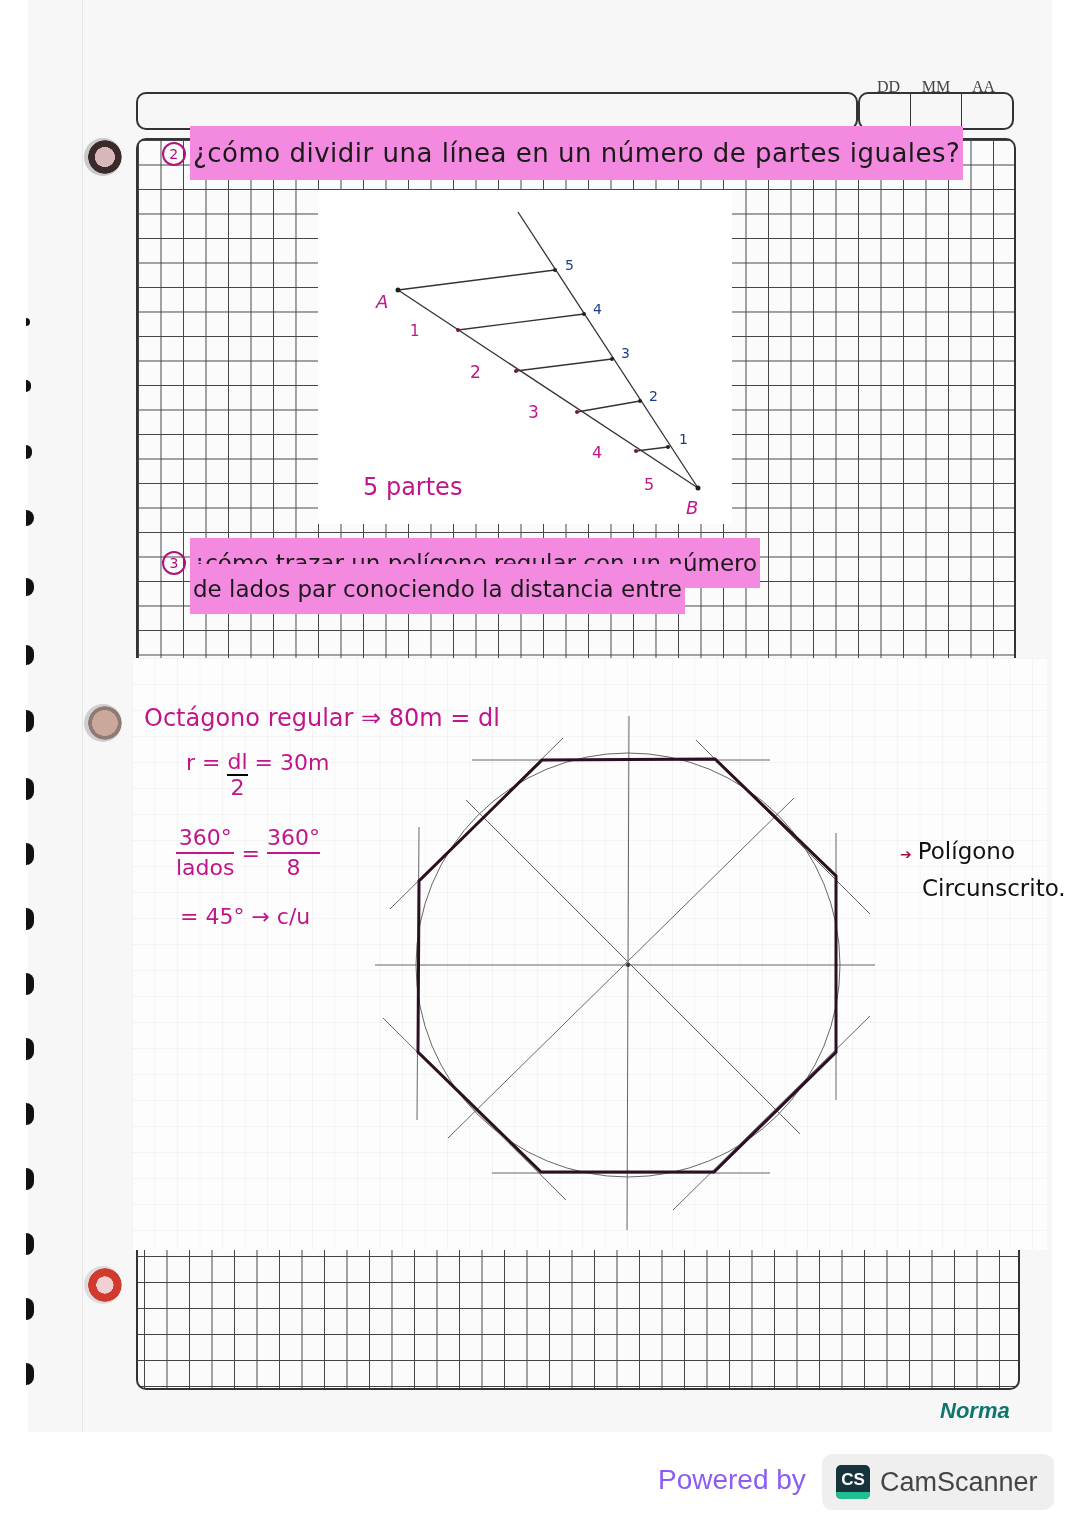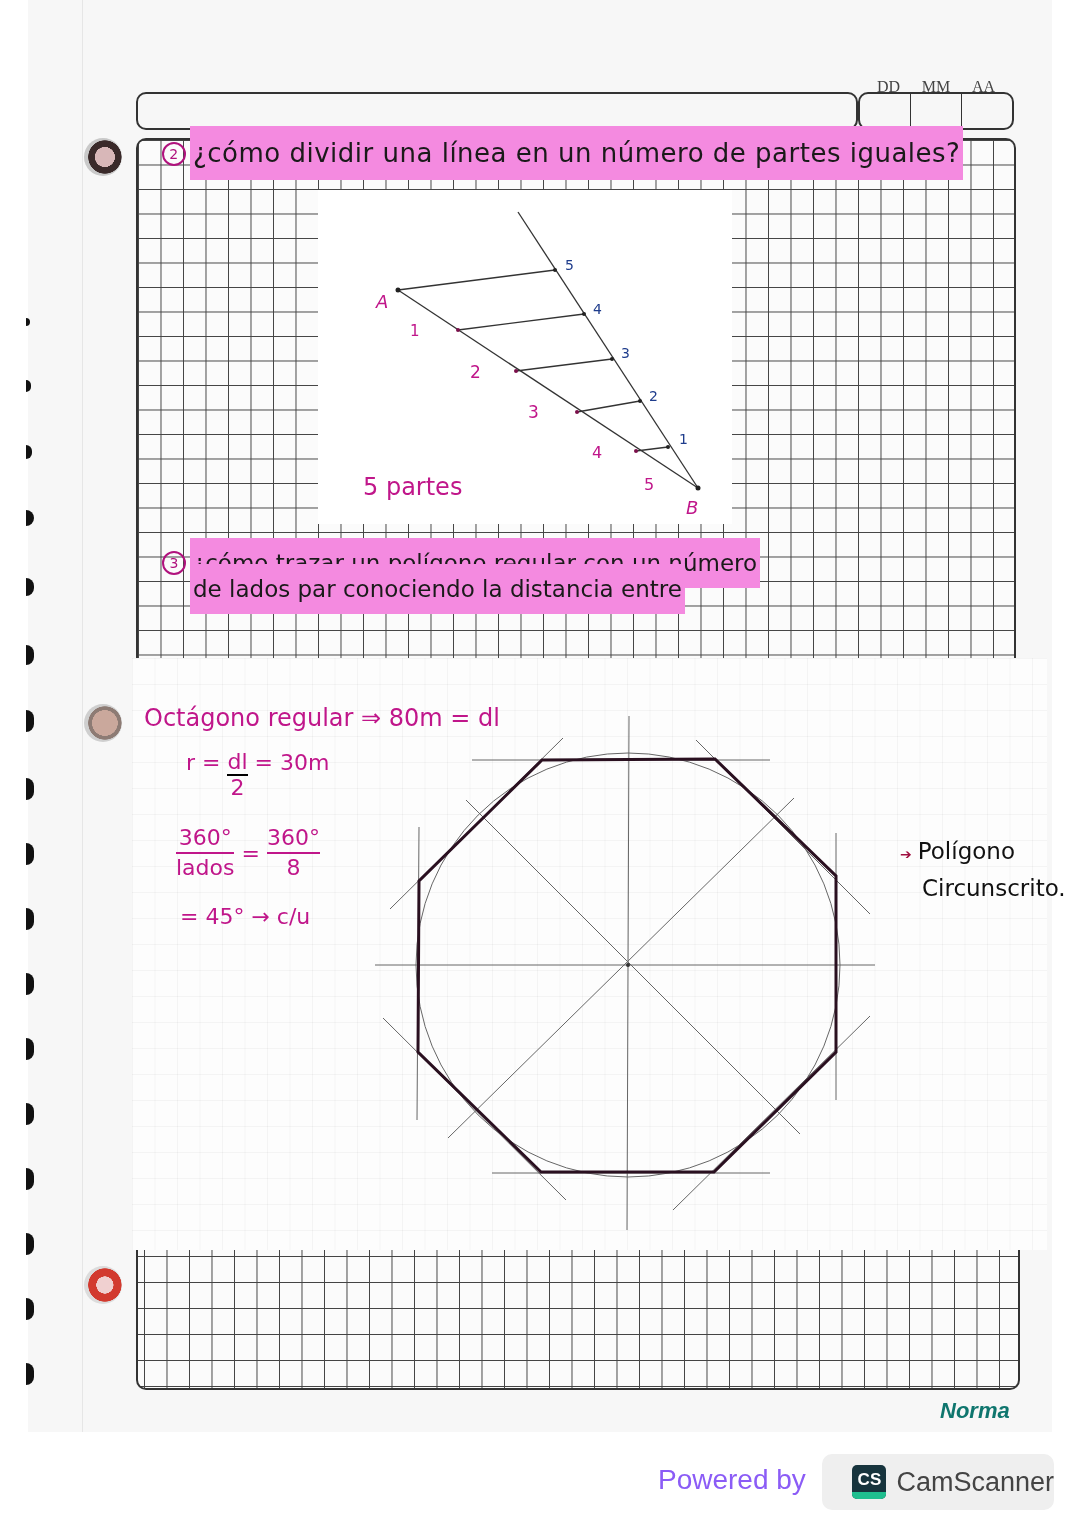--- a/index.html
+++ b/index.html
@@ -78,21 +78,21 @@
   .footer-norma {
     position:absolute; left:940px; top:1398px; font-family:"Liberation Sans", sans-serif;
     font-weight:bold; font-size:22px; color:#0f766e; font-style:italic;
   }
   .powered {
     position:absolute; left:658px; top:1464px; font-family:"Liberation Sans", sans-serif;
     font-size:28px; color:#8b5cf6;
   }
   .cs-badge {
     position:absolute; left:822px; top:1454px; width:232px; height:56px; background:#efefef; border-radius:10px;
-    display:flex; align-items:center;justify-content:flex-end;
+    display:flex; align-items:center;
   }
   .cs-logo {
     margin-left:14px; width:34px; height:34px; border-radius:5px; background:#17343d; position:relative;
     color:#fff; font-family:"Liberation Sans", sans-serif; font-weight:bold; font-size:17px; text-align:center; line-height:30px;
     overflow:hidden;
   }
   .cs-logo::after { content:""; position:absolute; left:0; bottom:0; width:100%; height:7px; background:#1fbf8f; }
   .cs-name { margin-left:10px; font-family:"Liberation Sans", sans-serif; font-size:27px; color:#444; }
   svg text { font-family:"DejaVu Sans", sans-serif; }
 </style>

